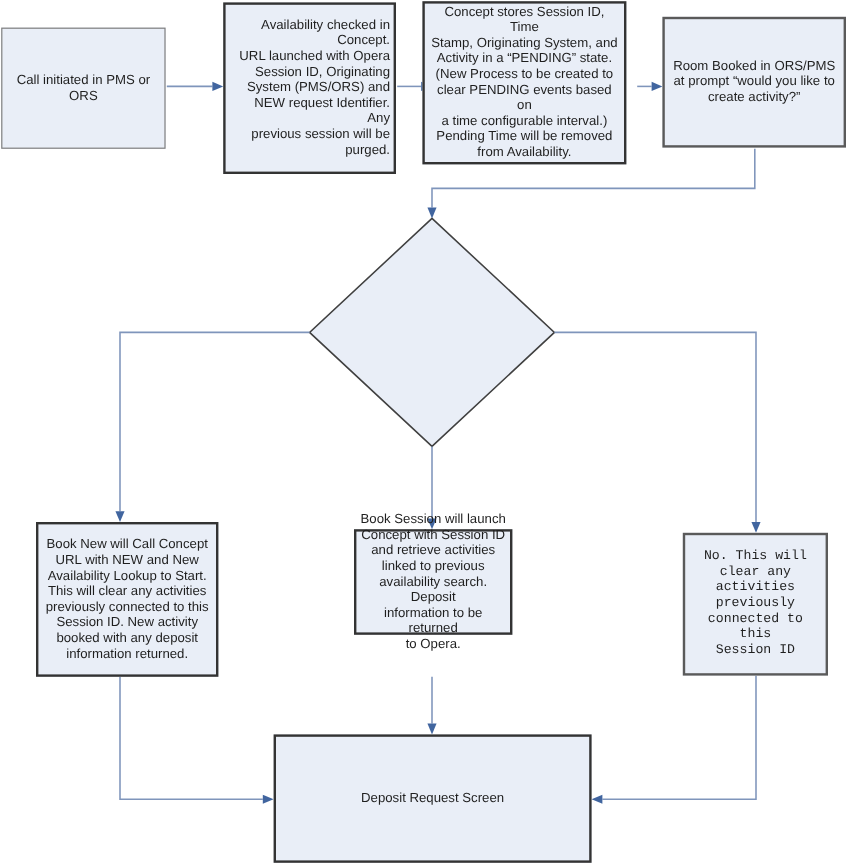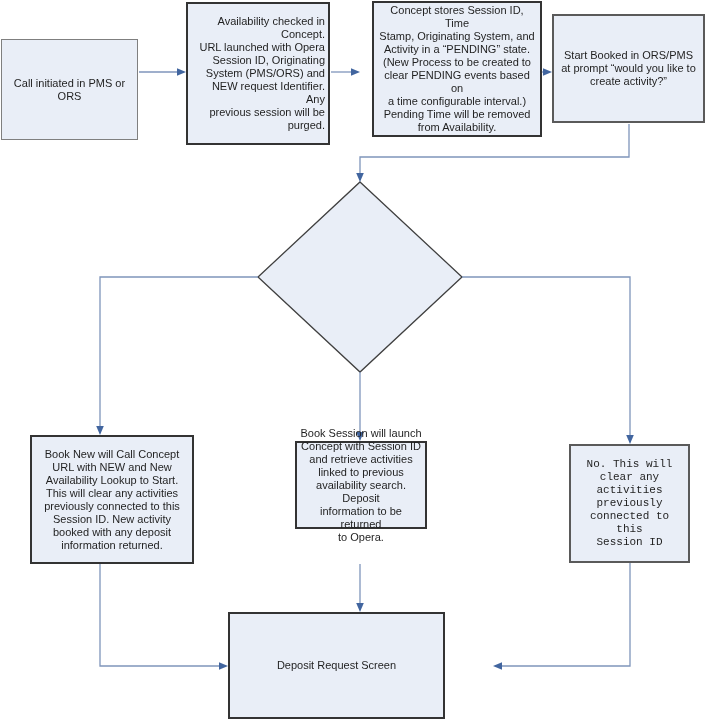--- a/index.html
+++ b/index.html
@@ -57,28 +57,28 @@
   }
   .node span, .diamond-label span {
     white-space: pre-line;
     display: block;
     width: 100%;
   }
   .b-dark  { border: 2px solid var(--border-dark); }
   .b-gray  { border: 1px solid var(--border-gray); }
   .b-mid   { border: 2px solid var(--border-mid); }
 
-  #node-call-initiated   { left: 1px;   top: 39px;  width: 137px; height: 101px; }
+  #node-call-initiated   { left: 1px;   top: 23px;  width: 137px; height: 101px; }
   #node-availability     { left: 186px; top: 2px;   width: 144px; height: 143px; text-align: right; }
-  #node-concept-stores   { left: 372px; top: 1px;   width: 170px; height: 136px; }
+  #node-concept-stores   { left: 352px; top: 1px;   width: 170px; height: 136px; }
   #node-room-booked      { left: 552px; top: 14px;  width: 153px; height: 109px; }
-  #node-book-new         { left: 30px;  top: 435px; width: 164px; height: 129px; }
+  #node-book-new         { left: 30px;  top: 435px; width: 152px; height: 129px; }
   #node-book-session     { left: 295px; top: 441px; width: 132px; height: 88px; }
   #node-no-clear         { left: 569px; top: 444px; width: 121px; height: 119px; font-family: Liberation Mono, monospace; }
-  #node-deposit-request  { left: 228px; top: 612px; width: 217px; height: 107px; }
+  #node-deposit-request  { left: 228px; top: 612px; width: 265px; height: 107px; }
 
   .diamond-label {
     position: absolute;
     left: 250px; top: 182px;
     width: 220px; height: 190px;
     display: flex;
     align-items: center;
     justify-content: center;
     text-align: center;
     color: var(--text-color);
@@ -149,21 +149,21 @@
 Stamp, Originating System, and
 Activity in a “PENDING” state.
 (New Process to be created to
 clear PENDING events based on
 a time configurable interval.)
 Pending Time will be removed
 from Availability.</span>
   </div>
 
   <div class="node b-mid" id="node-room-booked">
-    <span>Start Booked in ORS/PMS
+    <span>Room Booked in ORS/PMS
 at prompt “would you like to
 create activity?”</span>
   </div>
 
 
   <div class="node b-dark" id="node-book-new">
     <span>Book New will Call Concept
 URL with NEW and New
 Availability Lookup to Start.
 This will clear any activities

